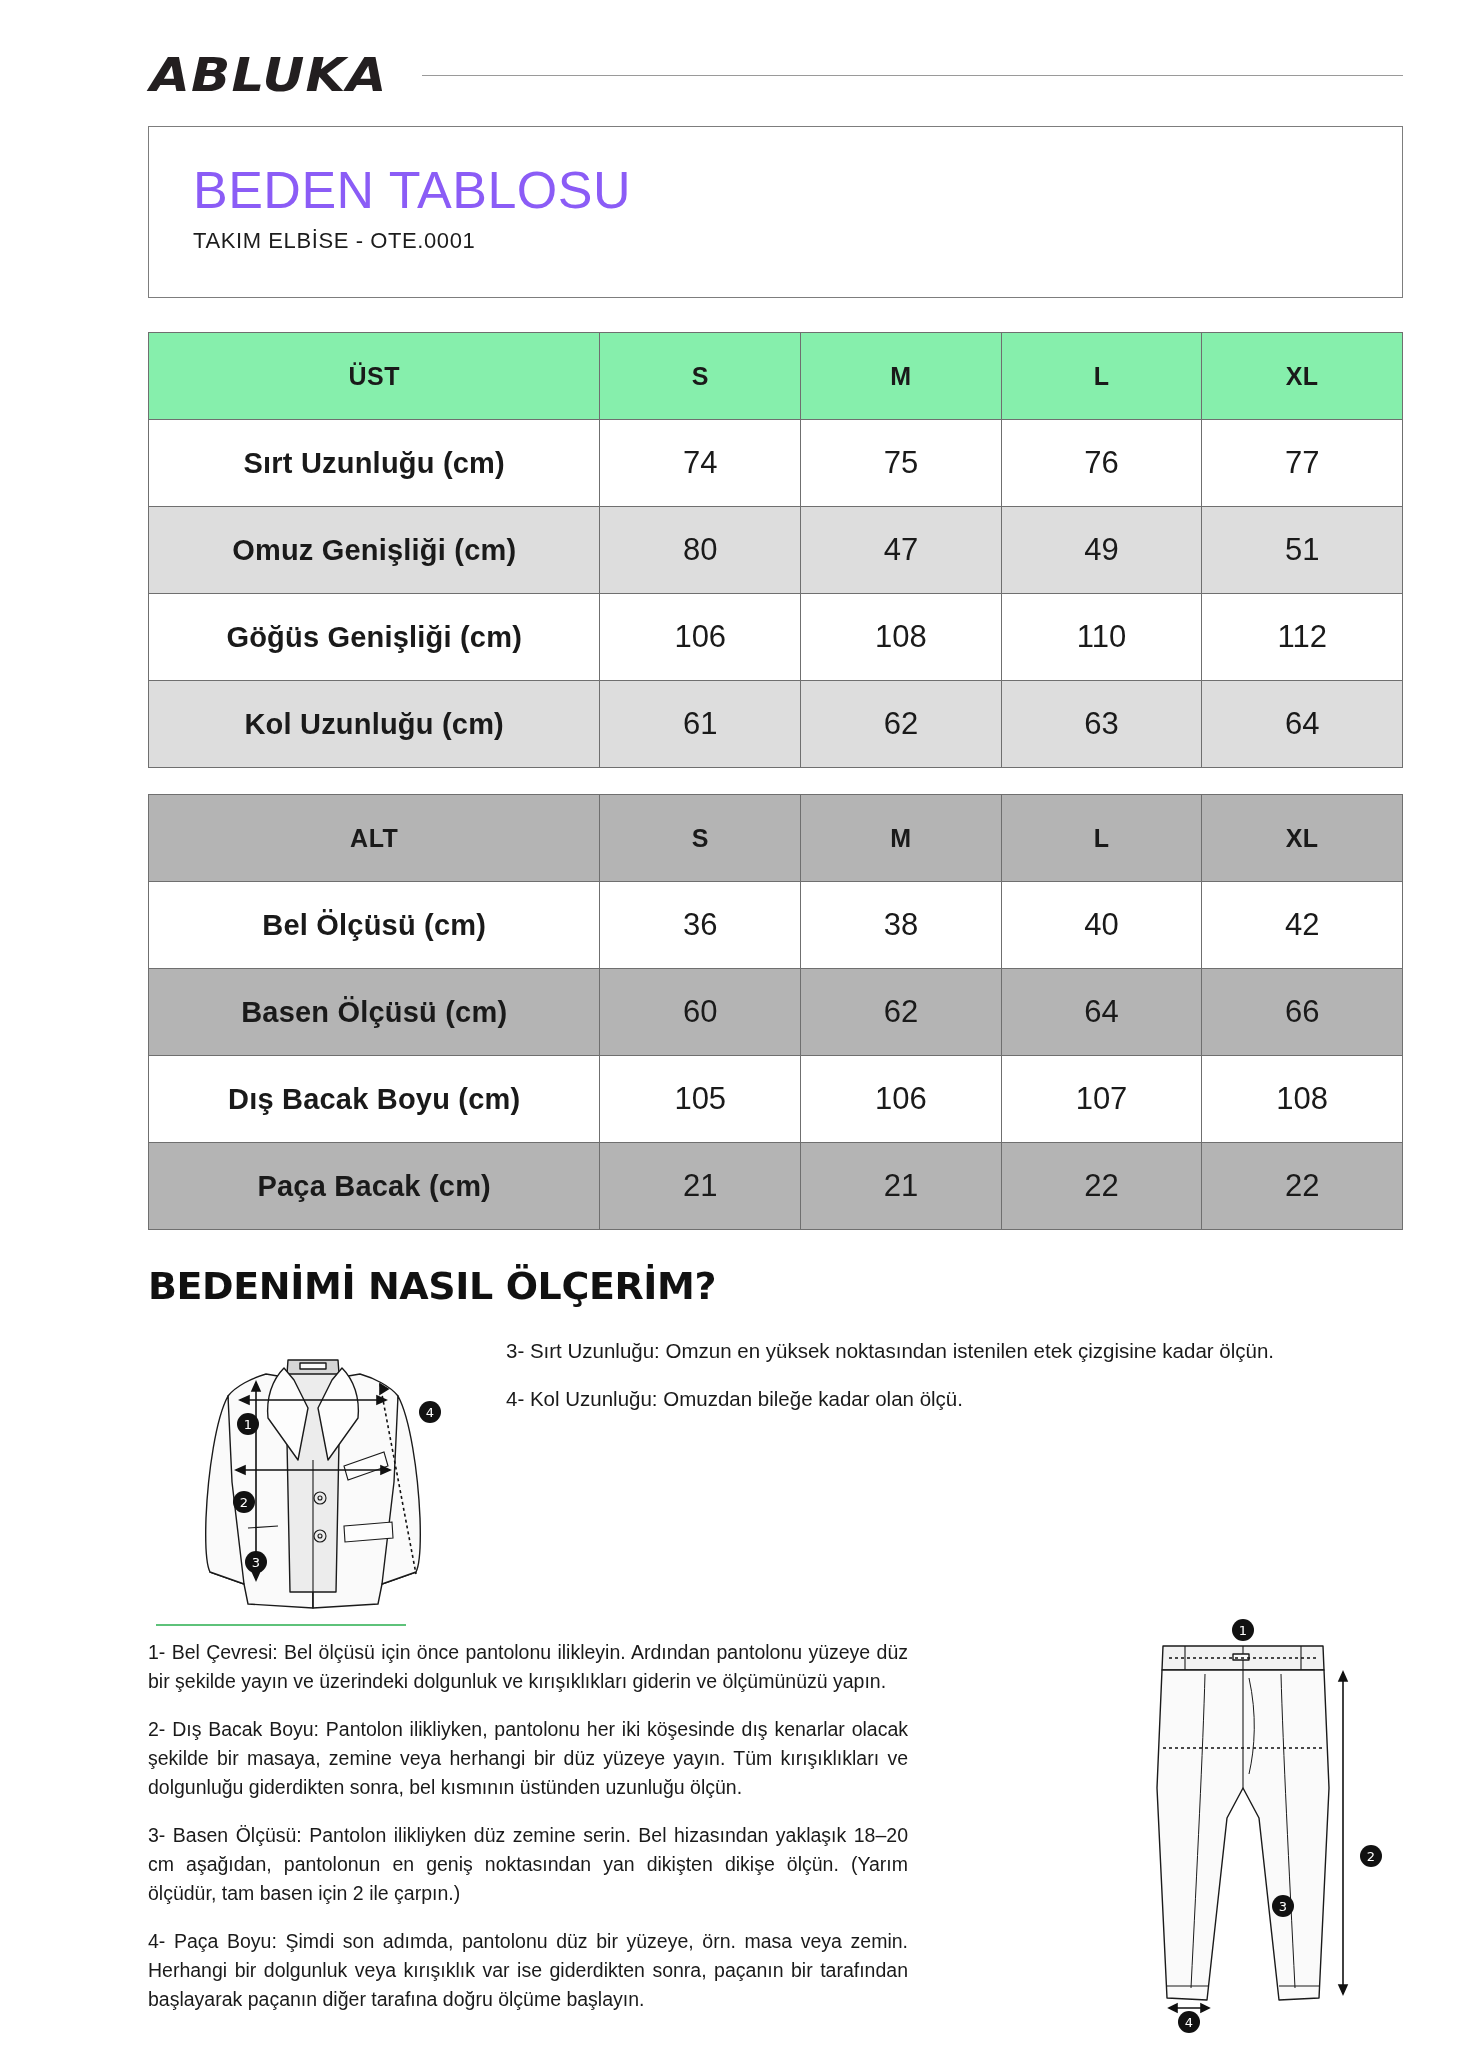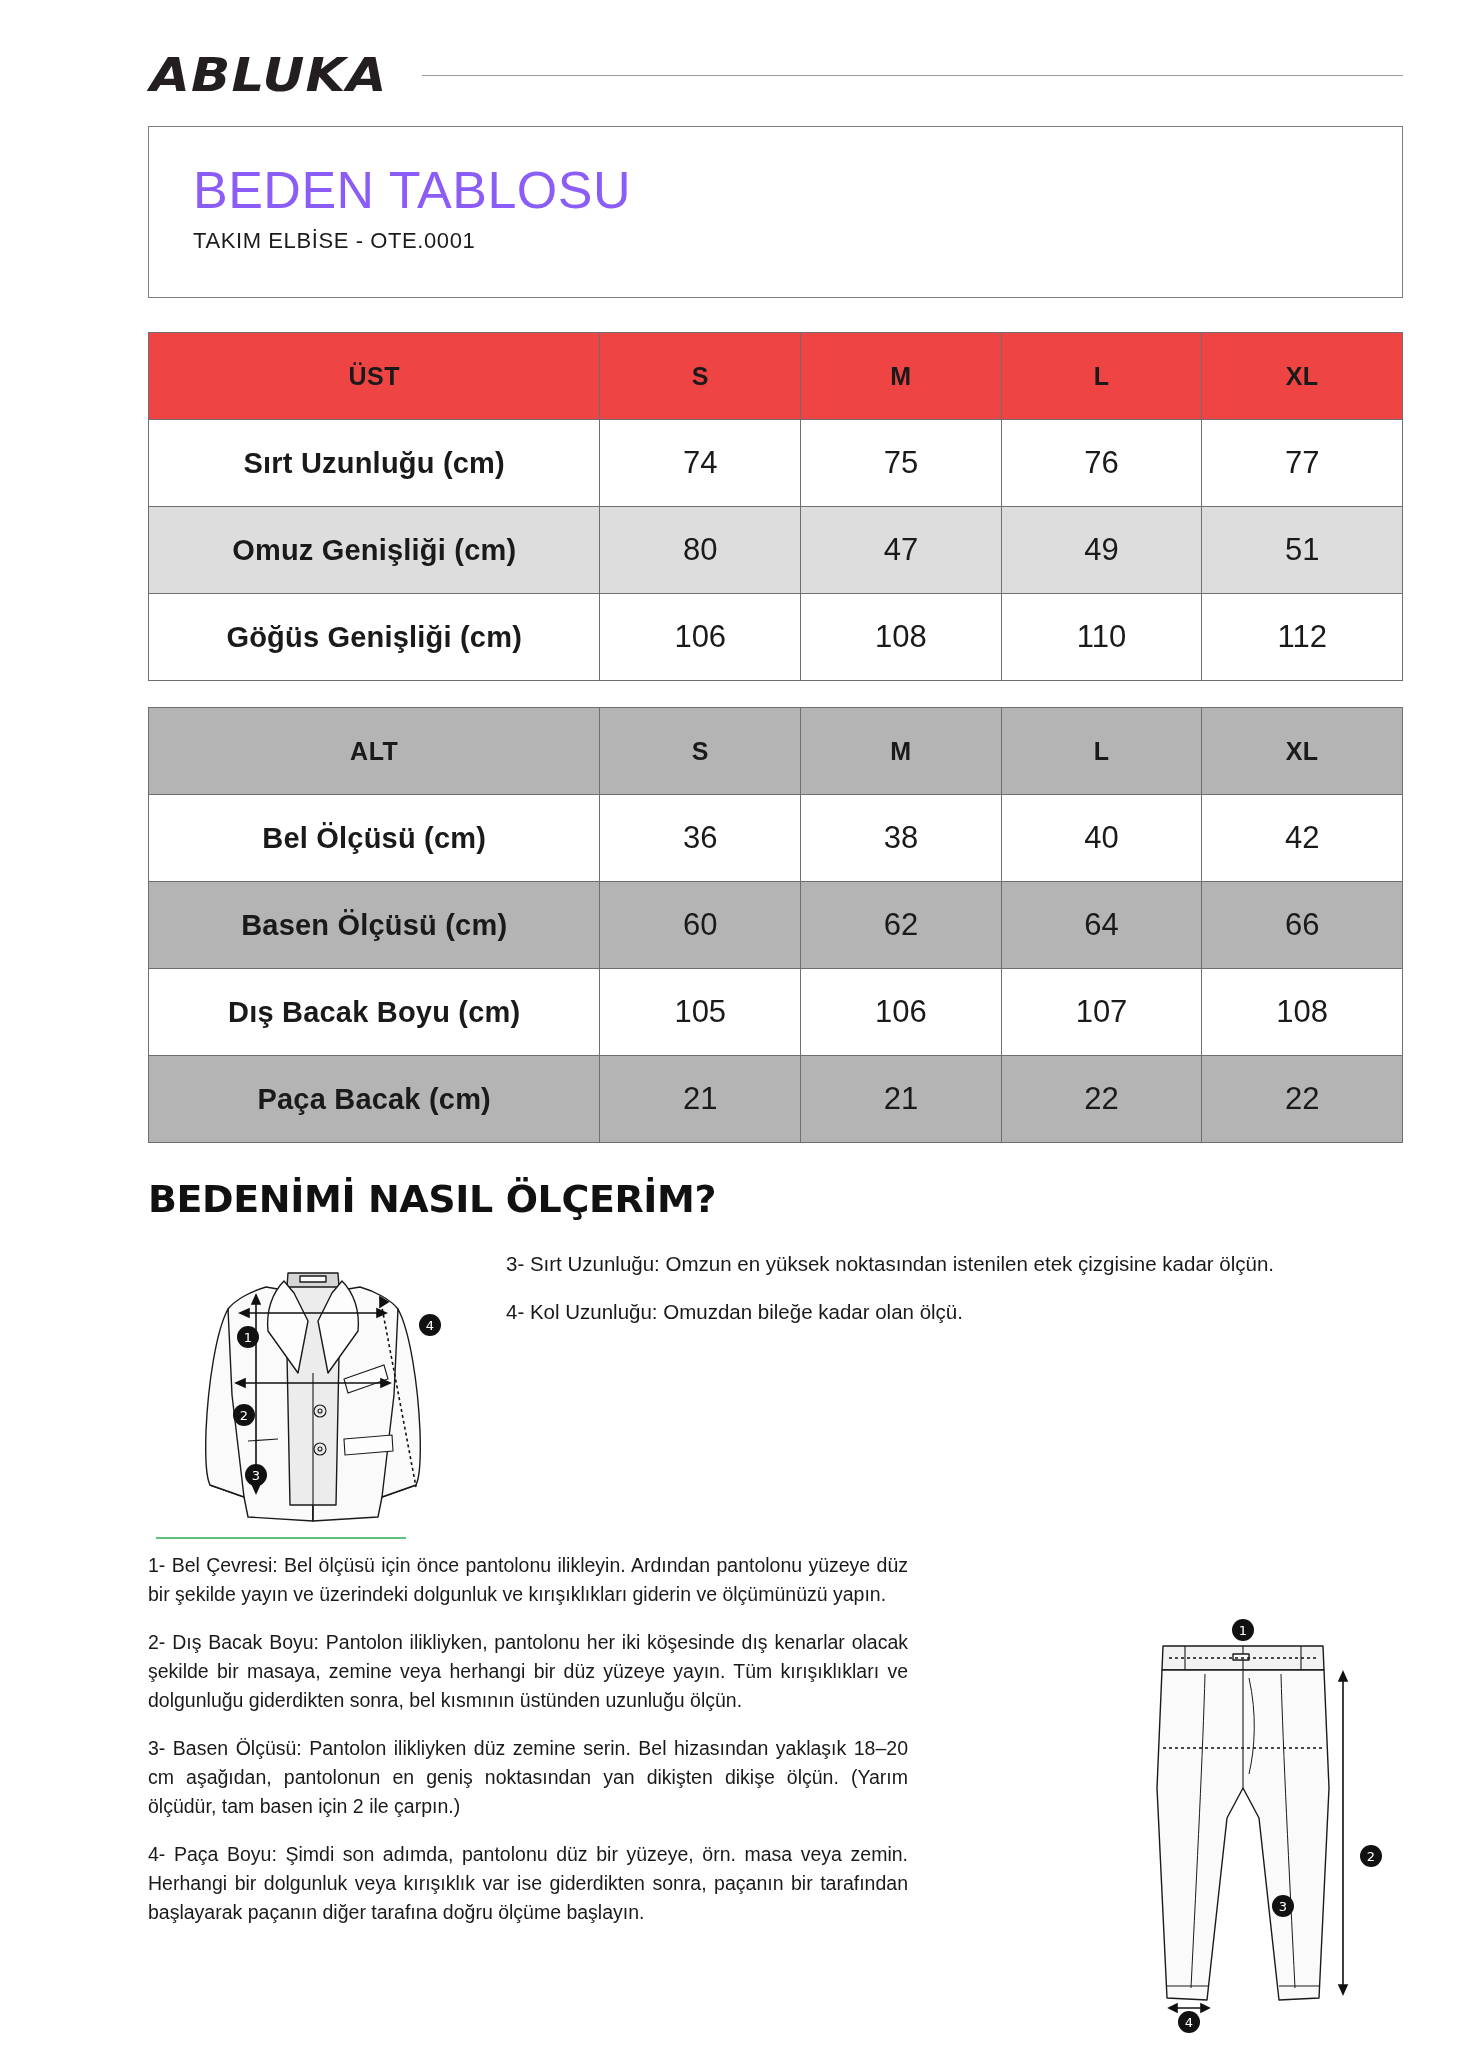--- a/index.html
+++ b/index.html
@@ -76,21 +76,21 @@
     border: 1px solid #6f6f6f;
     height: 87px;
     text-align: center;
     vertical-align: middle;
     padding: 0;
   }
   .size-table col.label-col { width: 36%; }
   .size-table col.val-col { width: 16%; }
 
   .hdr-upper th {
-    background: #ef4444;
+    background: #86efac;
     font-size: 25px;
     font-weight: 700;
     letter-spacing: 0.5px;
   }
   .hdr-lower th {
     background: #b4b4b4;
     font-size: 25px;
     font-weight: 700;
     letter-spacing: 0.5px;
   }
@@ -214,20 +214,27 @@
       <td class="row-val">47</td>
       <td class="row-val">49</td>
       <td class="row-val">51</td>
     </tr>
     <tr>
       <td class="row-label">Göğüs Genişliği (cm)</td>
       <td class="row-val">106</td>
       <td class="row-val">108</td>
       <td class="row-val">110</td>
       <td class="row-val">112</td>
+    </tr>
+    <tr>
+      <td class="row-label">Kol Uzunluğu (cm)</td>
+      <td class="row-val">61</td>
+      <td class="row-val">62</td>
+      <td class="row-val">63</td>
+      <td class="row-val">64</td>
     </tr>
   </tbody>
 </table>
 
 <table class="size-table lower">
   <colgroup>
     <col class="label-col">
       <col class="val-col">
       <col class="val-col">
       <col class="val-col">

